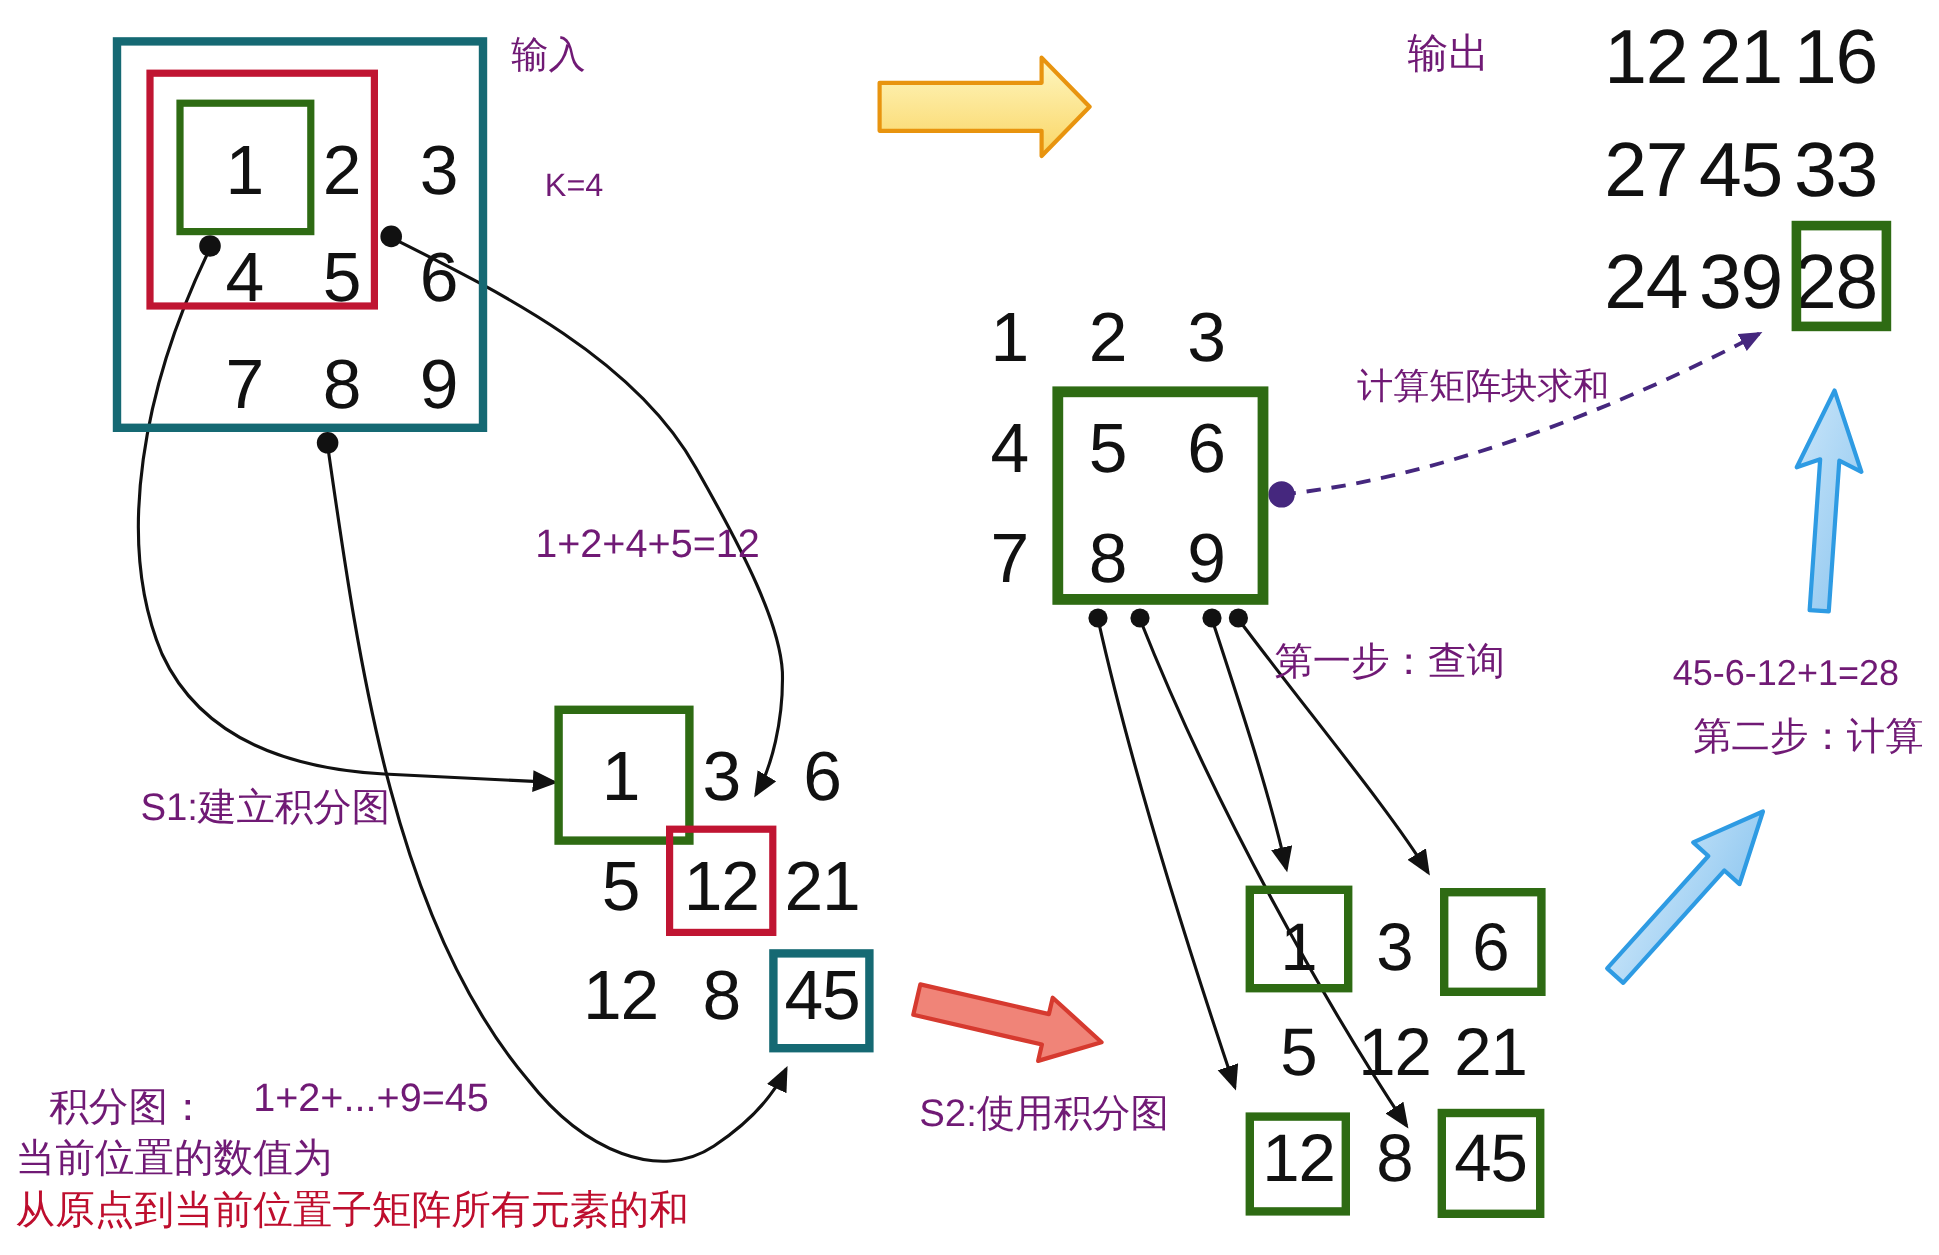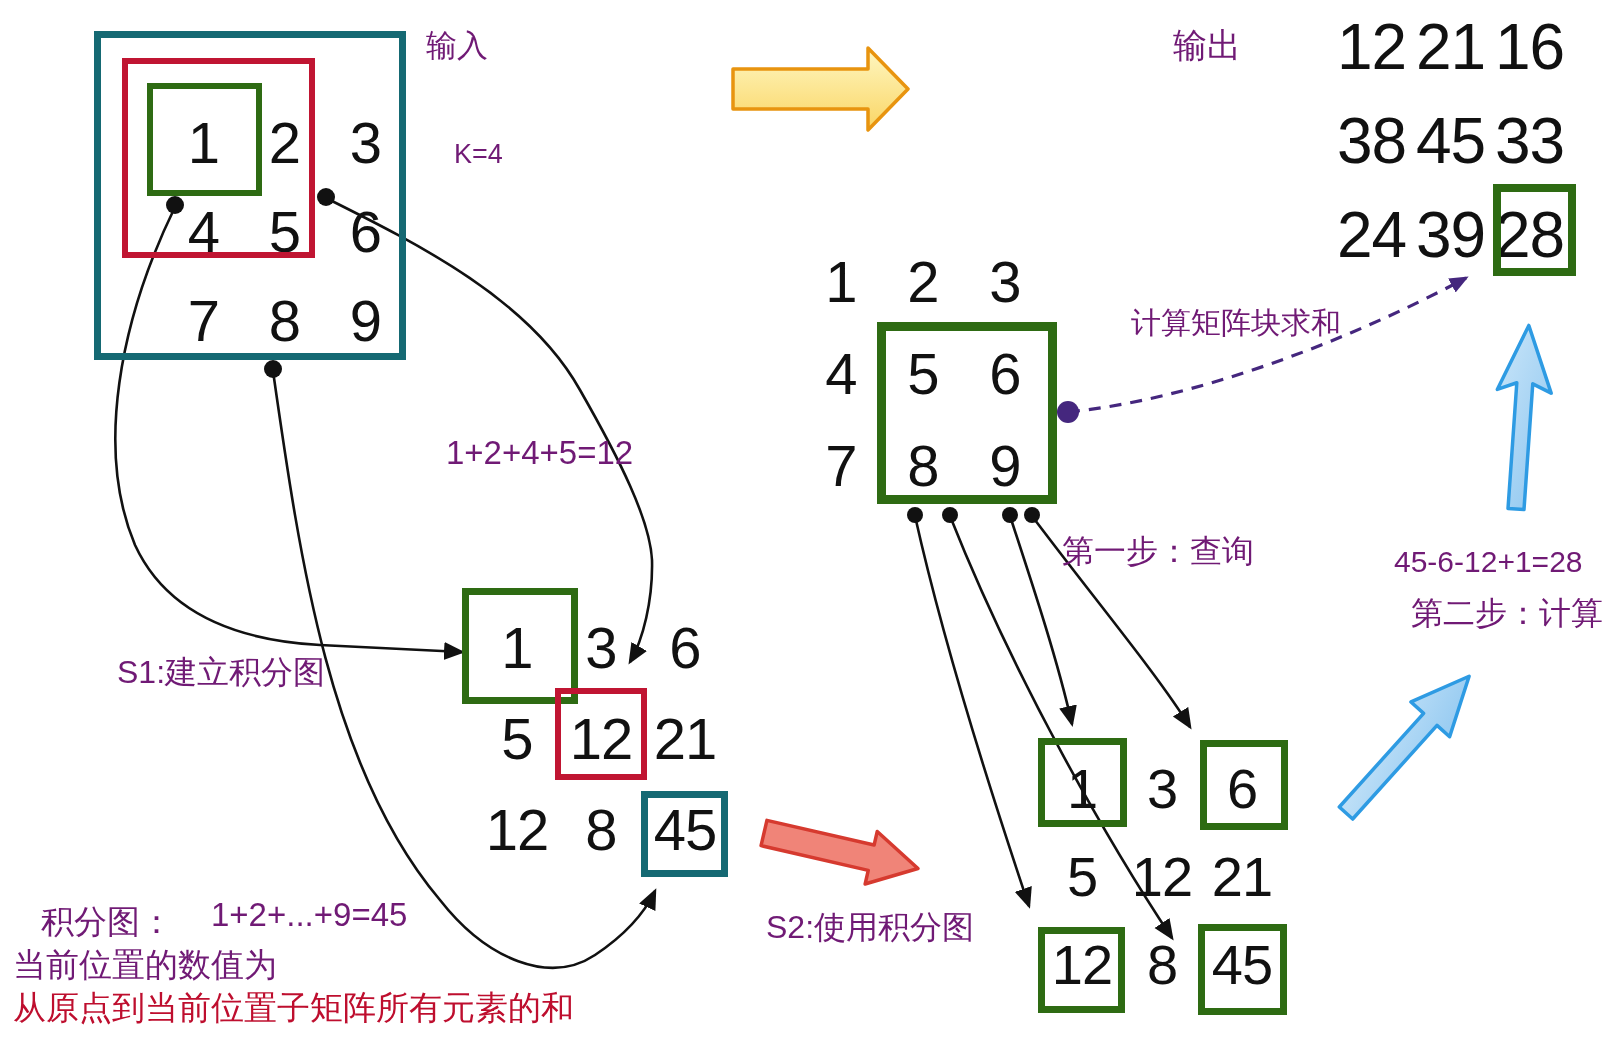--- a/index.html
+++ b/index.html
@@ -132,21 +132,21 @@
       <span class="cell">21</span>
       <span class="cell">12</span>
       <span class="cell">8</span>
       <span class="cell">45</span>
     </div>
 
   <div class="mat" style="left:1332px;top:0px;--cw:79px;--ch:94px;--fs:64px;">
       <span class="cell">12</span>
       <span class="cell">21</span>
       <span class="cell">16</span>
-      <span class="cell">38</span>
+      <span class="cell">27</span>
       <span class="cell">45</span>
       <span class="cell">33</span>
       <span class="cell">24</span>
       <span class="cell">39</span>
       <span class="cell">28</span>
     </div>
 
   <div class="box teal" style="left:94px;top:31px;width:312px;height:329px;"></div>
   <div class="box red" style="left:122px;top:58px;width:193px;height:200px;"></div>
   <div class="box green" style="left:147px;top:83px;width:115px;height:113px;border-width:6px;"></div>

